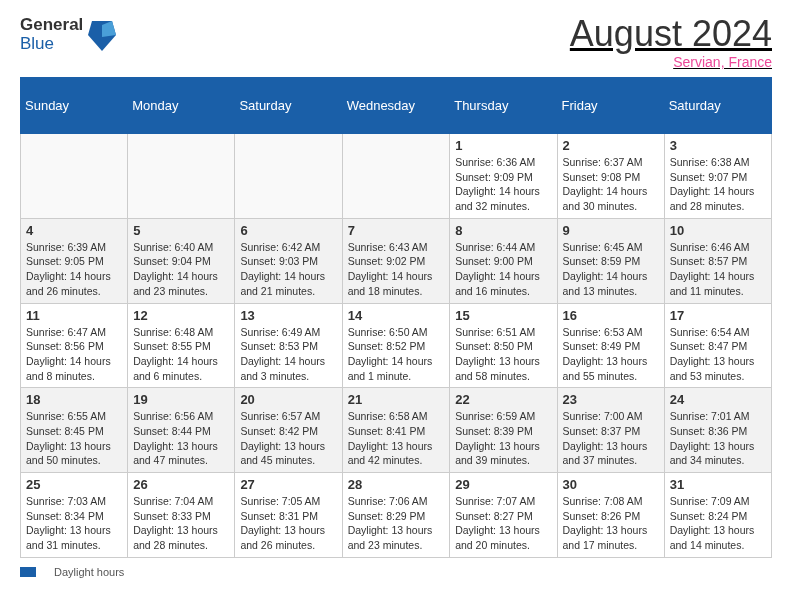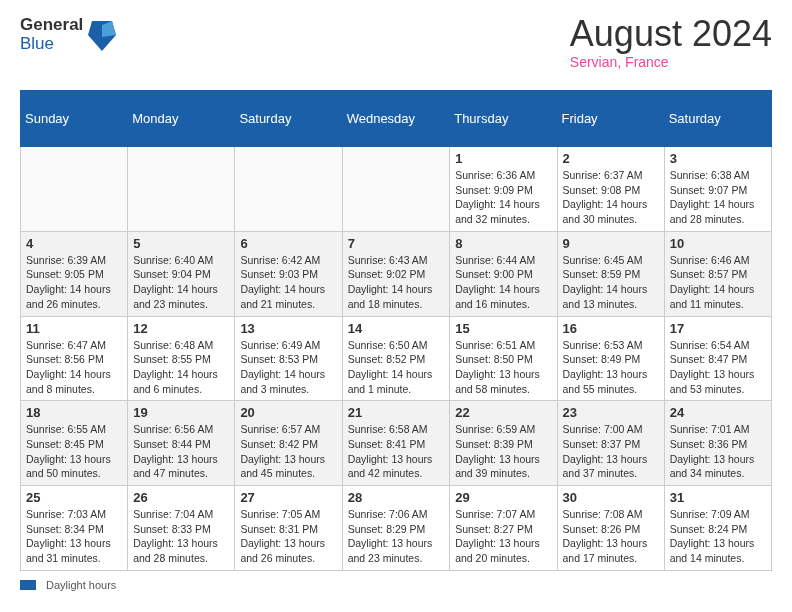--- a/index.html
+++ b/index.html
@@ -7,29 +7,31 @@
       font-family: Arial, sans-serif;
       background: #fff;
       width: 792px;
       min-height: 612px;
       padding: 16px 20px;
     }
     .header {
       display: flex;
       justify-content: space-between;
       align-items: flex-start;
-      margin-bottom: 20px;
+      margin-bottom: 7px;
     }
     .logo {
       display: flex;
       align-items: center;
     }
     .logo-general { color: #333; }
     .logo-blue { color: #1a5fa8; }
     .title-block {
+      text-align: right;
+      text-decoration: underline;
     }
     .month-year {
       font-size: 36px;
       font-weight: normal;
       color: #333;
       line-height: 1;
     }
     .location {
       font-size: 14px;
       color: #ec4899;
@@ -70,21 +72,21 @@
       color: #333;
       font-size: 10.5px;
       line-height: 1.4;
     }
     .footer-legend {
       margin-top: 8px;
       font-size: 11px;
       color: #555;
       display: flex;
       align-items: center;
-      gap: 10px;
+      gap: 18px;
     }
     .legend-bar {
       display: inline-block;
       width: 16px;
       height: 10px;
       background: #1a5fa8;
       vertical-align: middle;
     }
     tr:nth-child(odd) td { background: #fff; }
     tr:nth-child(even) td { background: #f2f2f2; }

